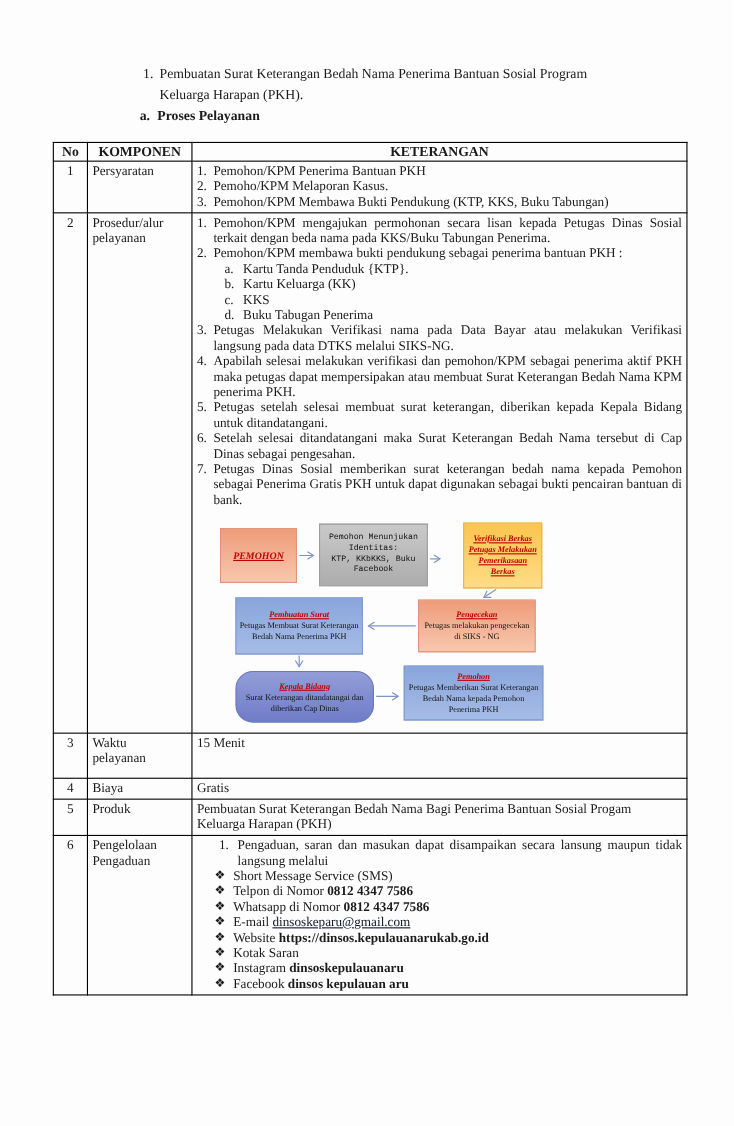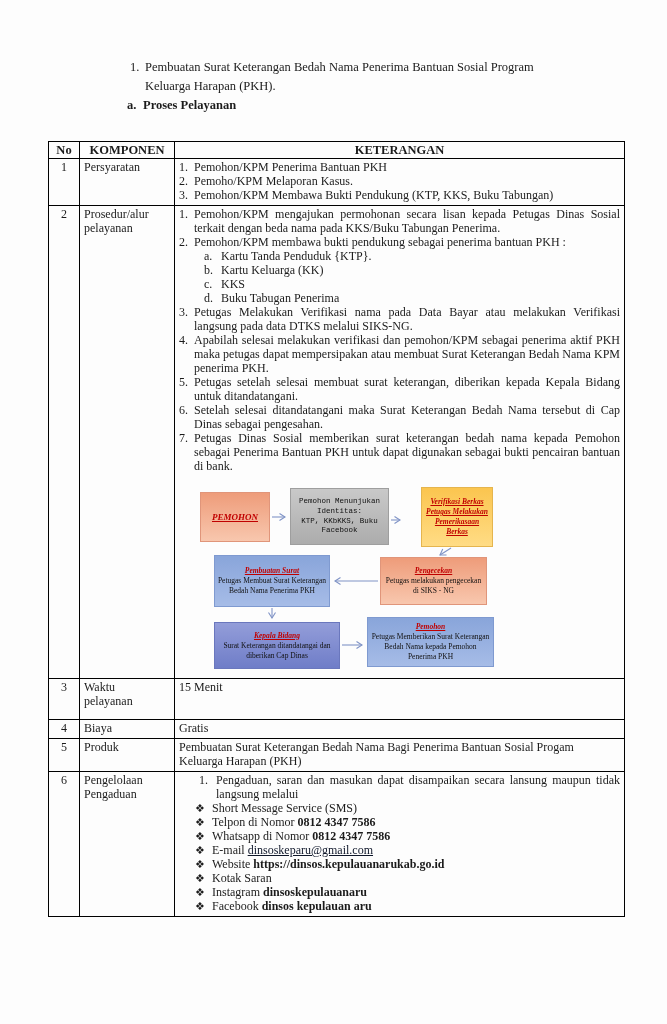--- a/index.html
+++ b/index.html
@@ -8,21 +8,21 @@
     font-family:"Liberation Serif", serif;color:#1b1b1b;box-sizing:border-box;padding-top:58px;
   }
   
   .title{font-weight:bold;font-size:13px;line-height:19px;margin-left:97px;}
   .li{display:flex;}
   .num{flex:0 0 15px;}
   .subtitle{margin-left:130px;width:418px;line-height:19px;font-size:12.5px;}
   .section{margin-left:127px;line-height:19px;font-weight:bold;font-size:12.5px;}
   .section .num{flex-basis:16px;}
   
-  table.main{border-collapse:collapse;table-layout:fixed;width:576px;margin:26px 0 0 48px;
+  table.main{border-collapse:collapse;table-layout:fixed;width:576px;margin:14px 0 0 48px;
     font-size:12px;line-height:14px;}
   th,td{border:1px solid #000;vertical-align:top;}
   th{font-weight:bold;text-align:center;padding:1px 2px;font-size:12.5px;}
   col.c-no{width:31px;} col.c-komp{width:95px;} col.c-ket{width:450px;}
   td.no{text-align:center;padding:1px 2px;}
   td.komp{padding:1px 4px;}
   td.ket{padding:1px 4px 3px 4px;}
   .komp-text{display:block;max-width:80px;}
   .txt{flex:1;}
   .txt.j{text-align:justify;}
@@ -40,21 +40,21 @@
   .fc{position:absolute;display:flex;flex-direction:column;align-items:center;justify-content:center;
       text-align:center;padding:2px;box-sizing:border-box;border:1px solid #9a9a9a;}
   .fc-title{color:#C00000;font-weight:bold;font-style:italic;text-decoration:underline;
       font-size:7.5px;line-height:1.35;}
   .t-lg{font-size:9px;}
   .fc-body{font-size:7.5px;line-height:1.3;color:#111;}
   .c-salmon{background:linear-gradient(180deg,#EE9C7A,#F8C7AE);border-color:#e0957a;}
   .c-gray{background:linear-gradient(180deg,#C9C9C9,#ACACAC);border-color:#9e9e9e;font-family:Liberation Mono, monospace;}
   .c-yellow{background:linear-gradient(180deg,#FBC54F,#FFDC85);border-color:#e5b54e;}
   .c-blue{background:linear-gradient(180deg,#89A5DA,#A6BCE7);border-color:#7f9ad0;}
-  .c-purple{background:linear-gradient(180deg,#939DD9,#6F7DC8);border-color:#6a77bd;}
+  .c-purple{background:linear-gradient(180deg,#939DD9,#6F7DC8);border-color:#6a77bd;border-radius:16px;}
 </style>
 </head>
 <body>
 
 <div class="page">
 
   <div>
     <div class="li subtitle">
       <span class="num">1.</span>
       <span class="txt">Pembuatan Surat Keterangan Bedah Nama Penerima Bantuan Sosial Program Keluarga Harapan (PKH).</span>
@@ -142,21 +142,21 @@
           <div class="li">
               <span class="num">5.</span>
               <span class="txt j">Petugas setelah selesai membuat surat keterangan, diberikan kepada Kepala Bidang untuk ditandatangani.</span>
             </div>
           <div class="li">
               <span class="num">6.</span>
               <span class="txt j">Setelah selesai ditandatangani maka Surat Keterangan Bedah Nama tersebut di Cap Dinas sebagai pengesahan.</span>
             </div>
           <div class="li">
               <span class="num">7.</span>
-              <span class="txt j">Petugas Dinas Sosial memberikan surat keterangan bedah nama kepada Pemohon sebagai Penerima Bantuan PKH untuk dapat digunakan sebagai bukti pencairan bantuan di bank.</span>
+              <span class="txt j">Petugas Dinas Sosial memberikan surat keterangan bedah nama kepada Pemohon sebagai Penerima Gratis PKH untuk dapat digunakan sebagai bukti pencairan bantuan di bank.</span>
             </div>
 
           <div class="flow">
             <svg class="arrows" width="450" height="188" viewBox="0 0 450 188">
               <defs>
                 <marker id="arr" markerUnits="userSpaceOnUse" markerWidth="9" markerHeight="9" refX="6.5" refY="4.5" orient="auto">
                   <path d="M1,1 L6.5,4.5 L1,8" fill="none" stroke="#8094C6" stroke-width="1.1"></path>
                 </marker>
               </defs>
               <g stroke="#8094C6" stroke-width="1.1">

